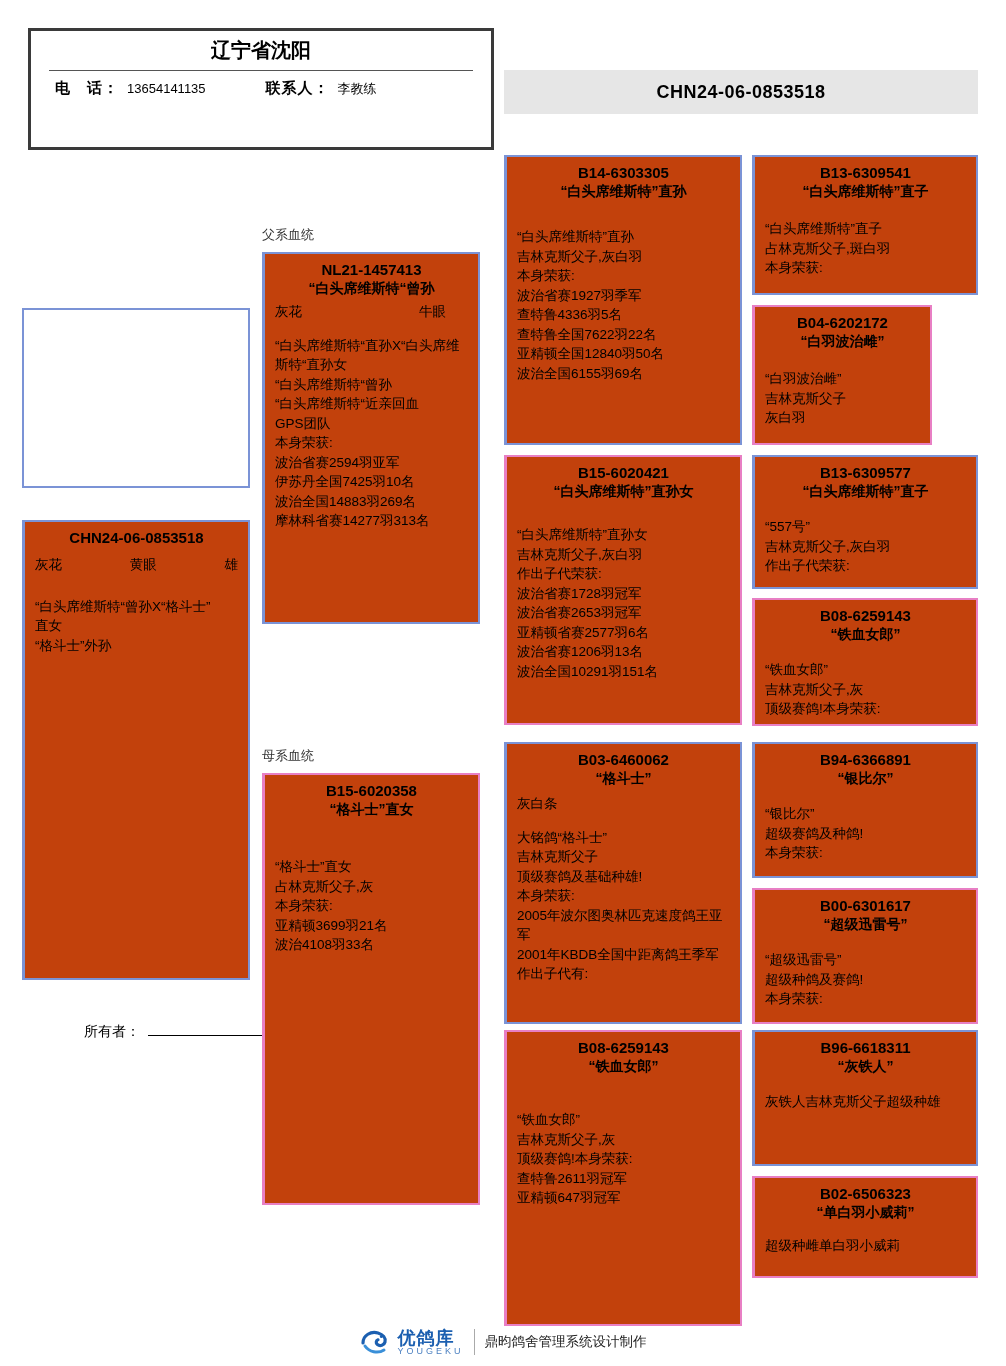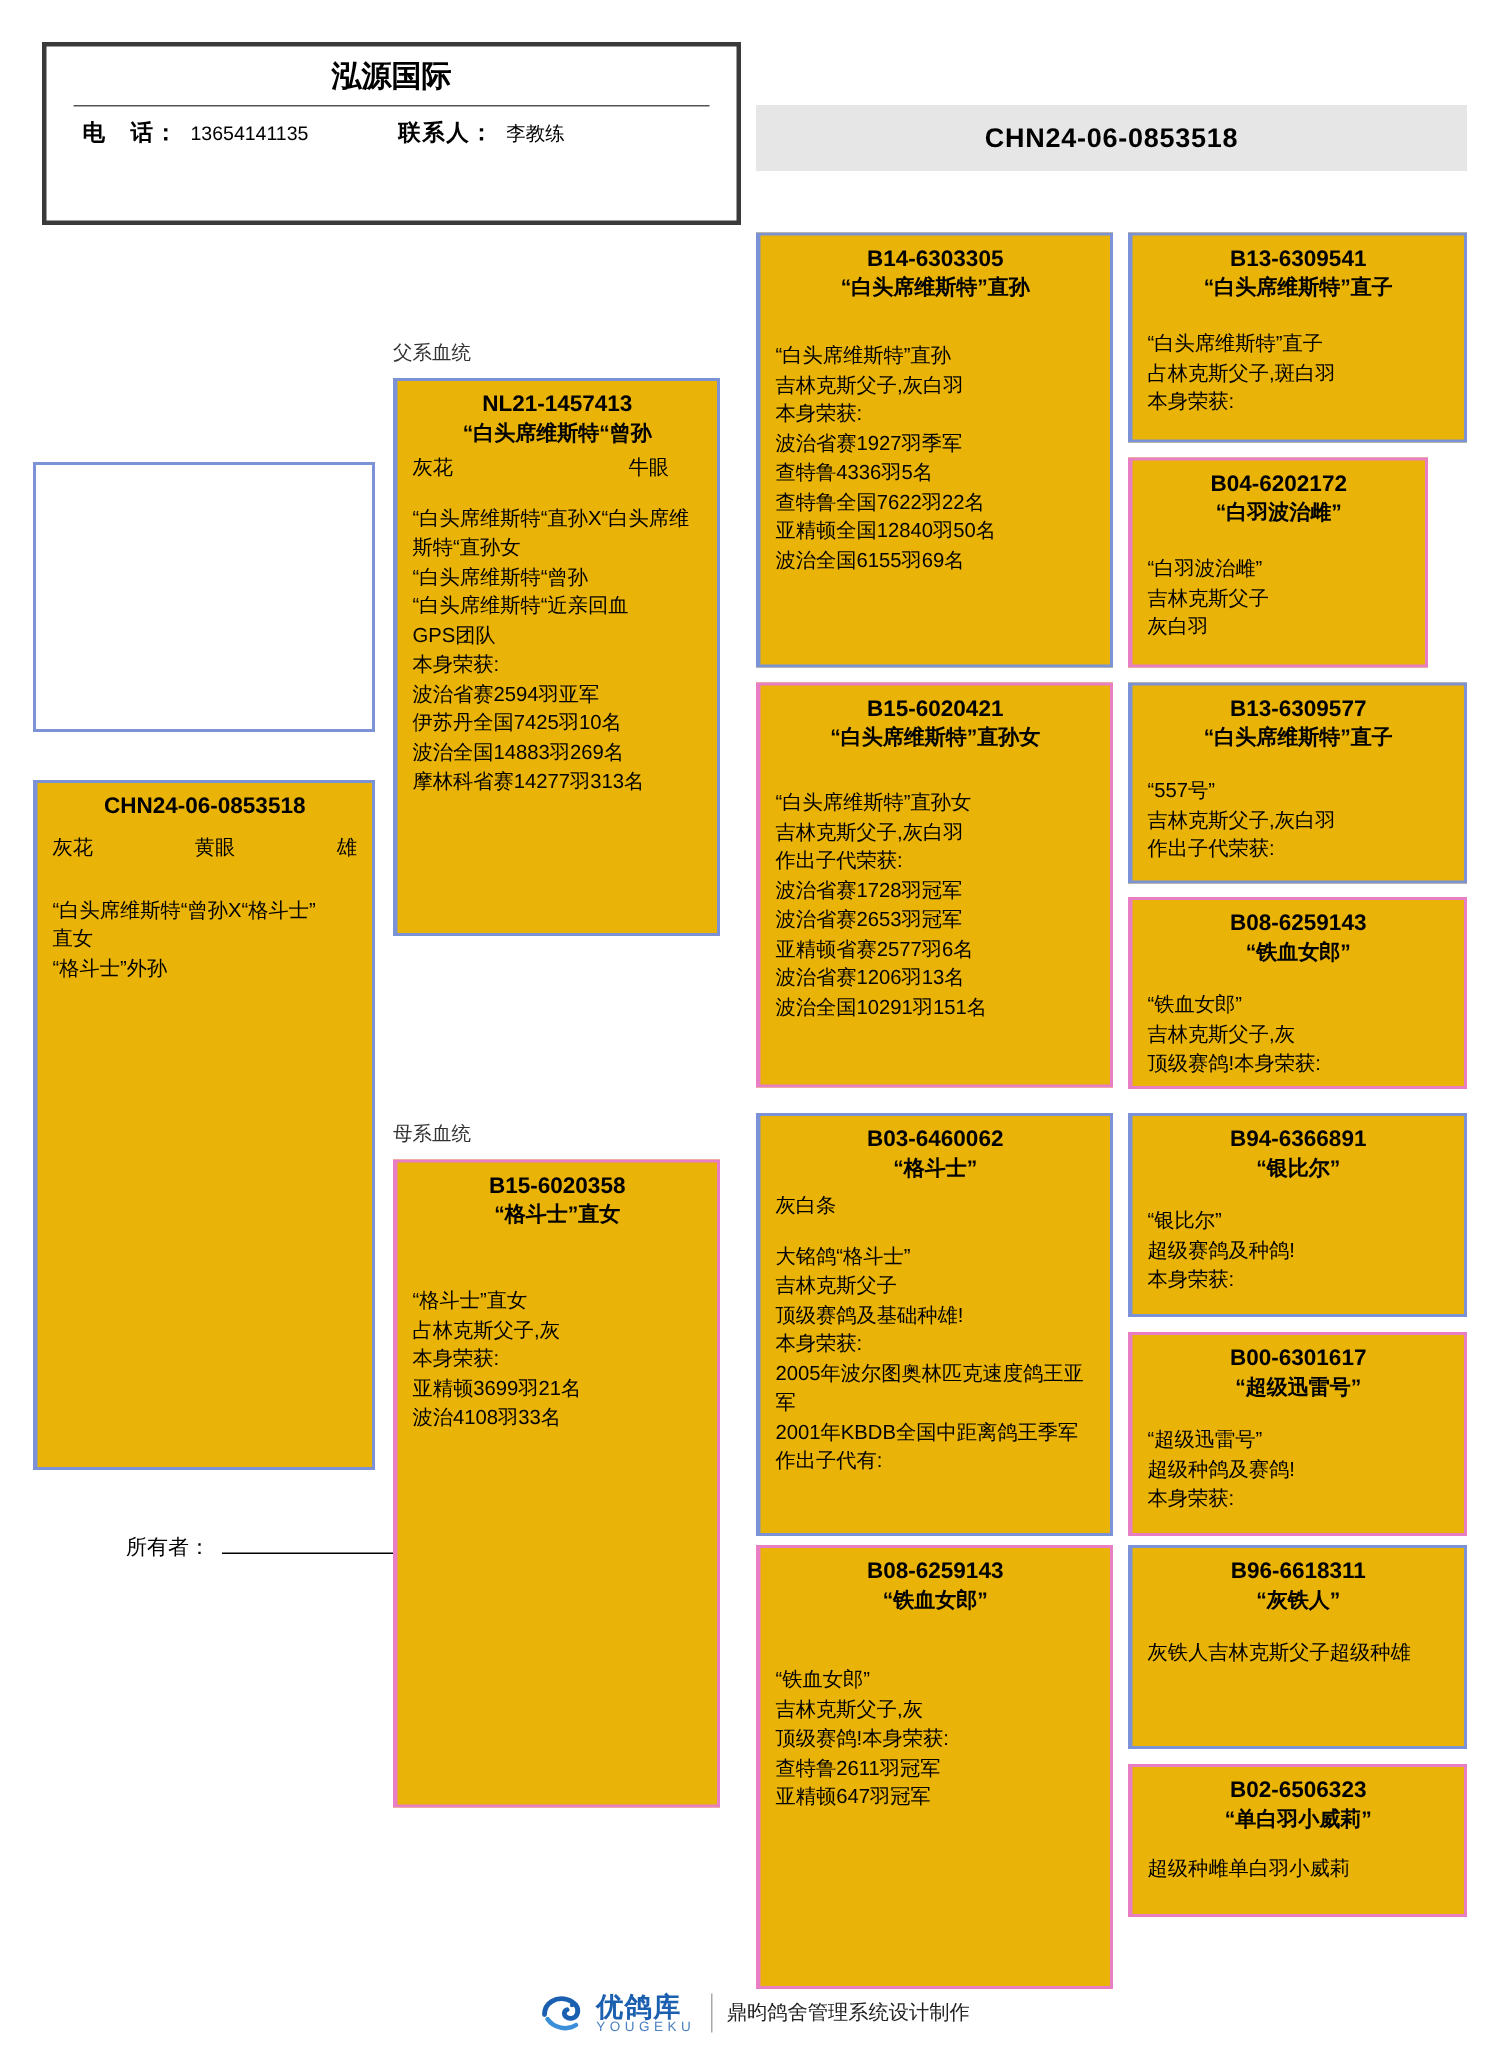--- a/index.html
+++ b/index.html
@@ -44,21 +44,21 @@
     font-weight:bold; font-size:18px; letter-spacing:0.5px;
   }
 
   
   .sect-label { font-size:13px; color:#333; }
   #father-label { left:262px; top:226px; }
   #mother-label { left:262px; top:747px; }
 
   
   .card {
-    background:#eab308;
+    background:#c2410c;
     padding:6px 10px 8px 10px;
     overflow:hidden;
   }
   .card .hdr { text-align:center; font-weight:bold; font-size:15px; line-height:19px; }
   .card .sub { text-align:center; font-weight:bold; font-size:14px; line-height:19px; }
   .card .body { font-size:13.5px; line-height:19.5px; white-space:pre-line; margin-top:4px; }
   .card .inline-row { display:flex; justify-content:space-between; font-size:13.5px; line-height:19.5px; margin-top:2px; }
 
   
   .b-blue { border:2px solid #7b93d6; border-left-width:3px; }
@@ -76,21 +76,21 @@
   #dam-card  { left:262px; top:773px; width:218px; height:432px; }
 
   
   #g2-1 { left:504px; top:155px; width:238px; height:290px; }
   #g2-2 { left:504px; top:455px; width:238px; height:270px; }
   #g2-3 { left:504px; top:742px; width:238px; height:282px; }
   #g2-4 { left:504px; top:1030px; width:238px; height:296px; }
 
   
   #g3-1 { left:752px; top:155px; width:226px; height:140px; }
-  #g3-2 { left:752px; top:305px; width:200px; height:140px; }
+  #g3-2 { left:752px; top:305px; width:180px; height:140px; }
   #g3-3 { left:752px; top:455px; width:226px; height:134px; }
   #g3-4 { left:752px; top:598px; width:226px; height:128px; }
   #g3-5 { left:752px; top:742px; width:226px; height:136px; }
   #g3-6 { left:752px; top:888px; width:226px; height:136px; }
   #g3-7 { left:752px; top:1030px; width:226px; height:136px; }
   #g3-8 { left:752px; top:1176px; width:226px; height:102px; }
 
   
   #footer { left:0; top:1318px; width:1006px; height:48px; display:flex; align-items:center; justify-content:center; }
   #footer-logo-wrap { display:flex; align-items:center; }
@@ -98,21 +98,21 @@
   #logo-text { line-height:1.0; }
   #logo-text .t1 { font-size:18px; font-weight:bold; color:#1b5fb0; letter-spacing:1px; }
   #logo-text .t2 { font-size:9px; color:#4a7fc0; letter-spacing:3px; }
   #footer-divider { width:1px; height:26px; background:#aaa; margin:0 10px; }
   #footer-text { font-size:13.5px; color:#222; }
 </style>
 </head>
 <body>
 
 <div class="abs b-dark" id="company-box">
-  <div id="company-name">泓源国际</div>
+  <div id="company-name">辽宁省沈阳</div>
   <div class="comp-row2">
     <span class="comp-label">电　话：</span>
     <span class="comp-val">13654141135</span>
     <span class="comp-spacer"></span>
     <span class="comp-label">联系人：</span>
     <span class="comp-val">李教练</span>
   </div>
 </div>
 
 <div class="abs" id="ring-banner">CHN24-06-0853518</div>

